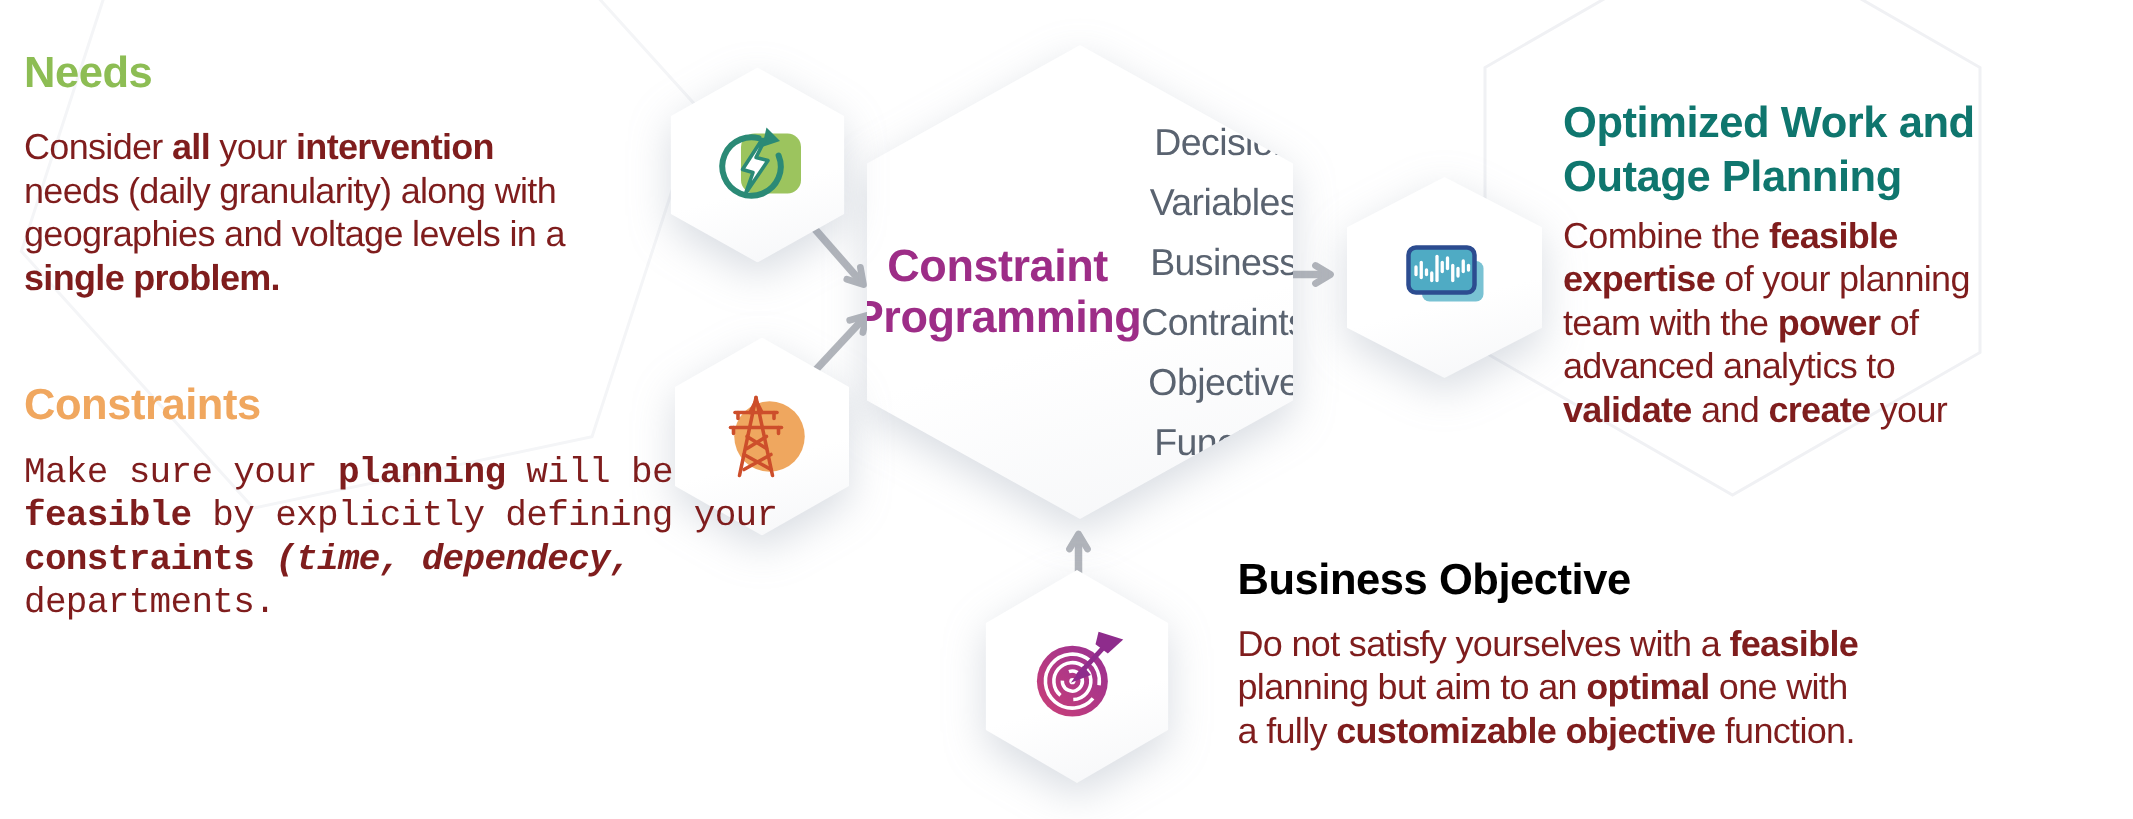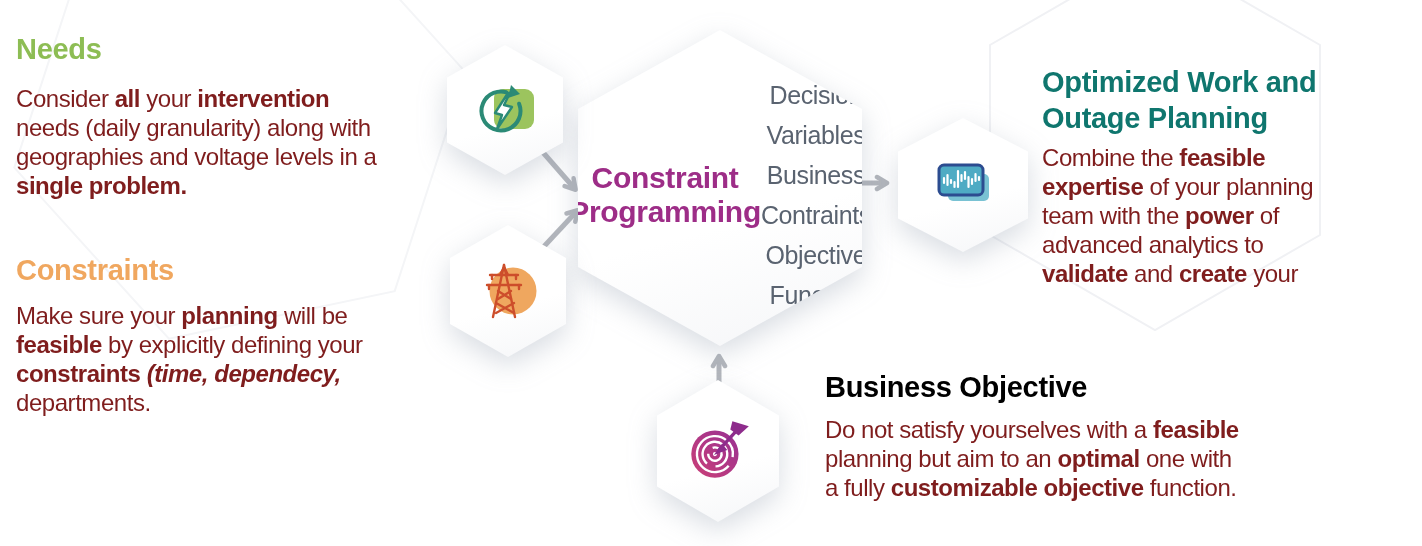--- a/index.html
+++ b/index.html
@@ -59,21 +59,21 @@
 
   <div class="abs heading h-green layer3" style="left:16px;top:31px;">Needs</div>
   <div class="abs para layer3" style="left:16px;top:84px;">
       <div><span>Consider </span><span class="b">all</span><span> your </span><span class="b">intervention</span></div>
       <div><span>needs (daily granularity) along with</span></div>
       <div><span>geographies and voltage levels in a</span></div>
       <div><span class="b">single problem.</span></div>
     </div>
 
   <div class="abs heading h-orange layer3" style="left:16px;top:252px;">Constraints</div>
-  <div class="abs para layer3" style="left:16px;top:301px;">
+  <div class="abs para layer3" style="left:16px;top:301px;font-family:Liberation Mono, monospace;">
       <div><span>Make sure your </span><span class="b">planning</span><span> will be</span></div>
       <div><span class="b">feasible</span><span> by explicitly defining your</span></div>
       <div><span class="b">constraints</span><span> </span><span class="b i">(time, dependecy,</span></div>
       <div><span>departments.</span></div>
     </div>
 
   <div class="abs hexwrap" style="left:578px;top:30px;width:284px;height:316px;">
     <div class="hex" style="flex-direction:row;">
       <div class="cp-title" style="margin-top:14px;">
         <div>Constraint</div>

